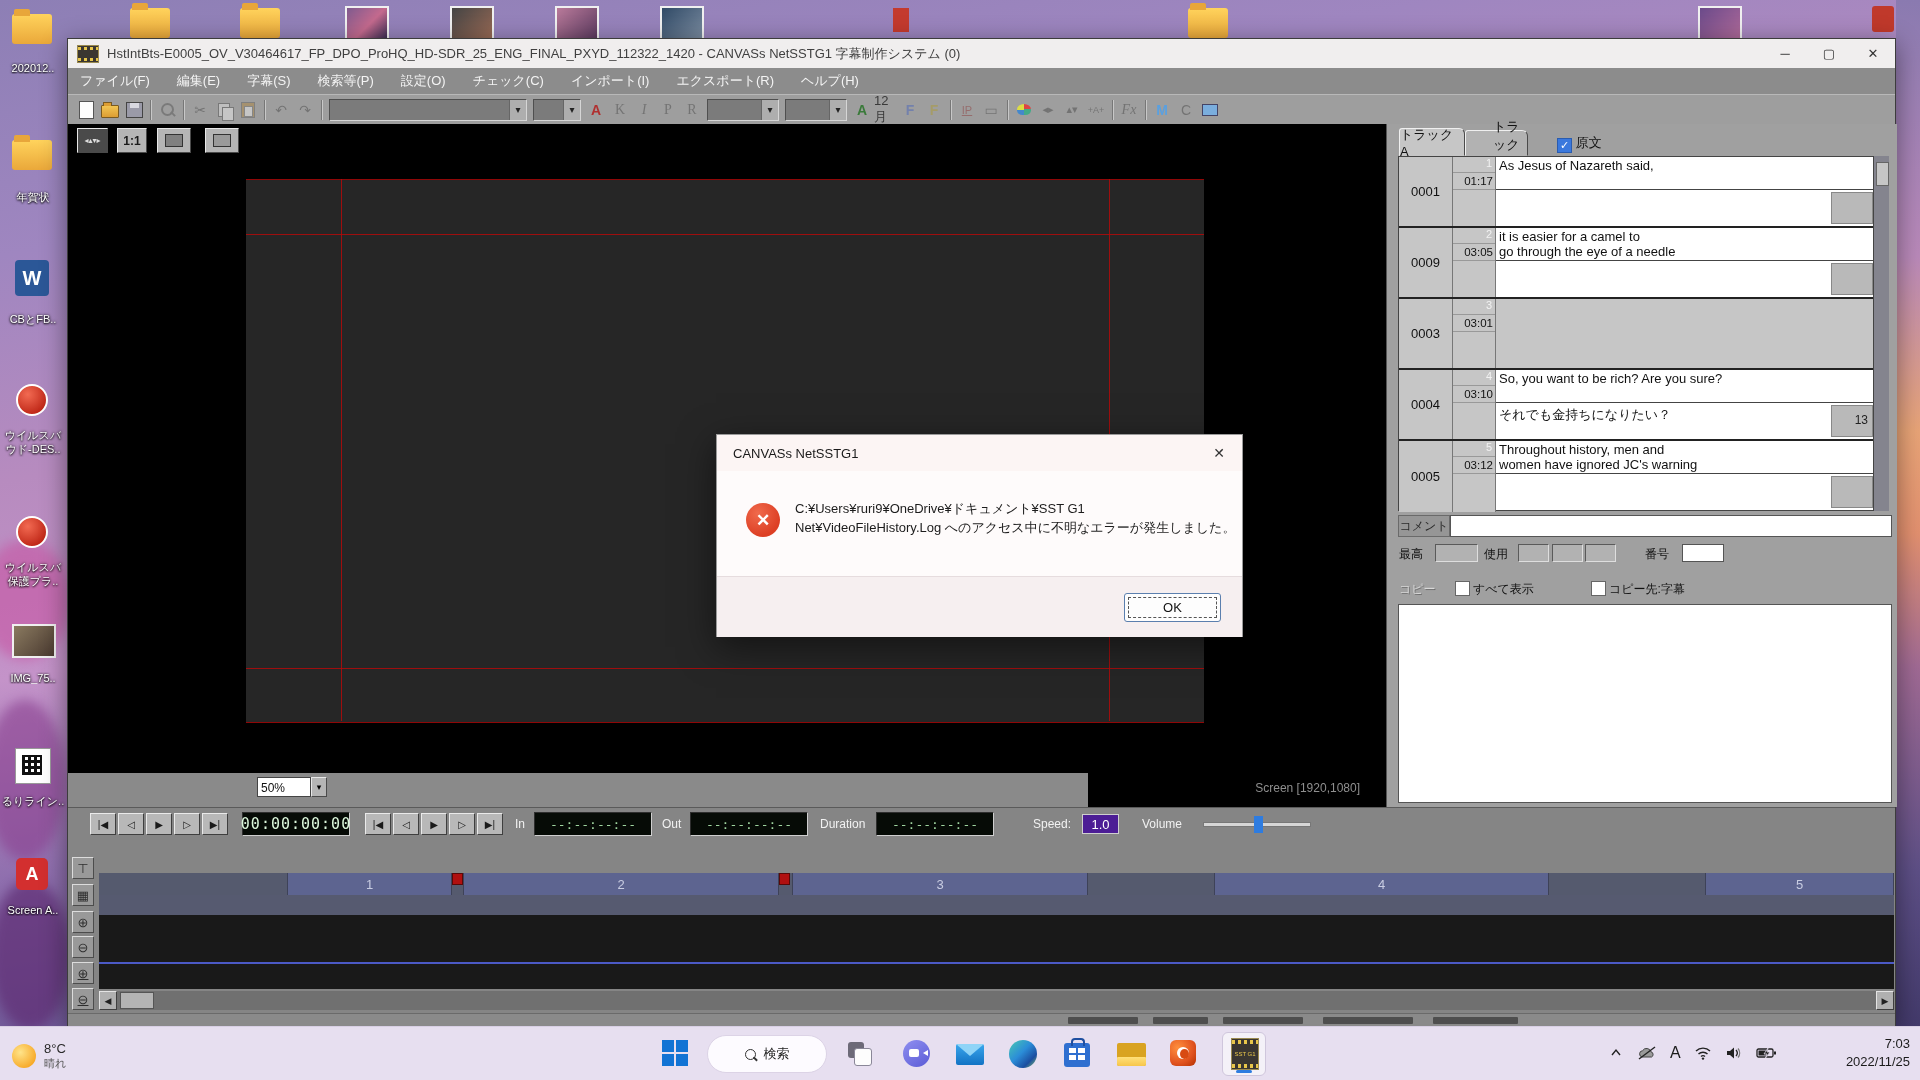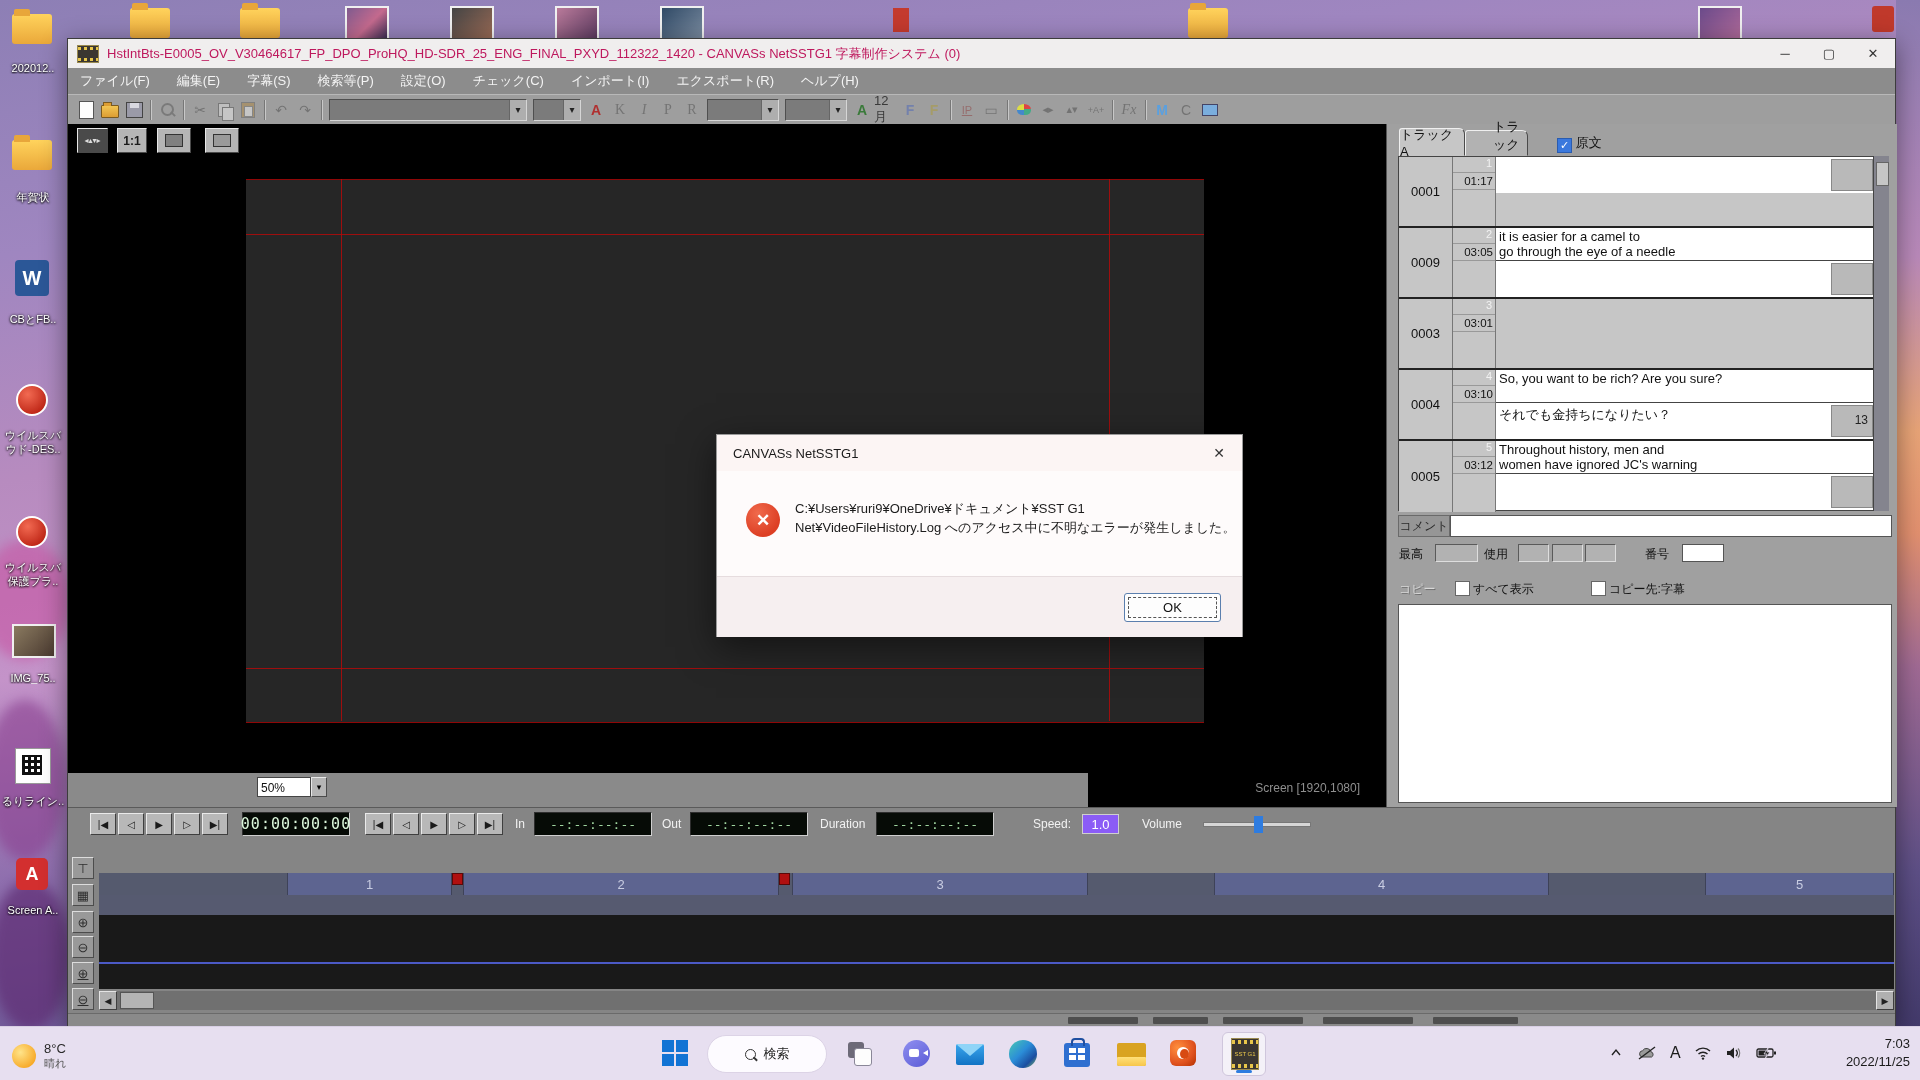--- a/index.html
+++ b/index.html
@@ -16,21 +16,21 @@
   .photo-ic{position:absolute;width:40px;height:30px;border:2px solid #f0f0f0;background:linear-gradient(135deg,#7e5a8e,#c46a8e 55%,#3d2f55);}
   
   #win{position:absolute;left:67px;top:38px;width:1829px;height:988px;background:#858585;
        border:1px solid #3c3c3c;box-sizing:border-box;box-shadow:0 6px 24px rgba(0,0,0,.45);}
   .titlebar{position:absolute;left:0;top:0;width:100%;height:29px;background:#f0eeee;display:flex;align-items:center;}
   .app-ic{width:20px;height:16px;margin:0 8px 0 9px;background:#3a3631;border:1px solid #9a8a50;position:relative;}
   .app-ic:before{content:"";position:absolute;left:0;top:1px;width:100%;height:3px;
       background:repeating-linear-gradient(90deg,#e8c64a 0 3px,#3a3631 3px 6px);}
   .app-ic:after{content:"";position:absolute;left:0;bottom:1px;width:100%;height:3px;
       background:repeating-linear-gradient(90deg,#e8c64a 0 3px,#3a3631 3px 6px);}
-  .title-txt{font-size:13px;color:#be185d;white-space:nowrap;overflow:hidden;flex:1;}
+  .title-txt{font-size:13px;color:#404040;white-space:nowrap;overflow:hidden;flex:1;}
   .winbtn{width:44px;height:29px;display:flex;align-items:center;justify-content:center;font-size:13px;color:#333;}
   .menubar{position:absolute;left:0;top:29px;width:100%;height:26px;background:#8c8c8c;display:flex;align-items:center;gap:27px;padding-left:12px;box-sizing:border-box;}
   .menu-item{font-size:13px;color:#f4f4f4;white-space:nowrap;}
   .toolbar{position:absolute;left:0;top:55px;width:100%;height:30px;background:#9e9e9e;border-top:1px solid #b8b8b8;box-sizing:border-box;display:flex;align-items:center;padding-left:6px;}
   .tbtn{width:24px;height:22px;display:flex;align-items:center;justify-content:center;font-size:14px;color:#3a3a3a;flex:none;}
   .tbtn.dis{opacity:.42;}
   .tsep{width:1px;height:20px;background:#777;box-shadow:1px 0 0 #c8c8c8;margin:0 4px;flex:none;}
   .tcombo{height:20px;background:#7b7b7b;border:1px solid;border-color:#4f4f4f #d6d6d6 #d6d6d6 #4f4f4f;display:flex;flex:none;margin:0 3px;}
   .tcombo .arr{width:16px;background:#aeaeae;border-left:1px solid #666;display:flex;align-items:center;justify-content:center;font-size:10px;color:#222;margin-left:auto;}
   .icon-page{width:13px;height:16px;background:#fdfdfd;border:1px solid #555;}
@@ -321,20 +321,21 @@
 
       <div class="list">
 
         <div class="srow">
           <div class="cell-num">0001</div>
           <div class="cell-time">
             <div class="idx">1</div>
             <div class="dur">01:17</div>
           </div>
           <div class="cell-text">
+            <div class="en"><span>As Jesus of Nazareth said,</span><br><span></span></div>
             <div class="jp"><span></span>
               <div class="cnt"></div>
             </div>
           </div>
         </div>
 
         <div class="srow">
           <div class="cell-num">0009</div>
           <div class="cell-time">
             <div class="idx">2</div>
@@ -429,21 +430,21 @@
     <div class="pbtn" style="left:409px;">▶|</div>
 
     <span class="tlabel" style="left:447px;">In</span>
     <div class="tcdisp" style="left:466px;width:118px;font-size:13px;color:#9fd49f;">--:--:--:--</div>
     <span class="tlabel" style="left:594px;">Out</span>
     <div class="tcdisp" style="left:622px;width:118px;font-size:13px;color:#9fd49f;">--:--:--:--</div>
     <span class="tlabel" style="left:752px;">Duration</span>
     <div class="tcdisp" style="left:808px;width:118px;font-size:13px;color:#9fd49f;">--:--:--:--</div>
 
     <span class="tlabel" style="left:965px;">Speed:</span>
-    <div class="abs" style="left:1014px;top:6px;width:37px;height:20px;background:#8b5cf6;border:1px solid #cfcfcf;color:#fff;font-size:13px;display:flex;align-items:center;justify-content:center;box-sizing:border-box;">1.0</div>
+    <div class="abs" style="left:1014px;top:6px;width:37px;height:20px;background:#4c1d95;border:1px solid #cfcfcf;color:#fff;font-size:13px;display:flex;align-items:center;justify-content:center;box-sizing:border-box;">1.0</div>
     <span class="tlabel" style="left:1074px;">Volume</span>
     <div class="abs" style="left:1135px;top:14px;width:108px;height:5px;background:#d6d6d6;border:1px solid #777;box-sizing:border-box;"></div>
     <div class="abs" style="left:1186px;top:8px;width:9px;height:17px;background:#2e7ce0;"></div>
   </div>
 
   <div class="timeline">
     <div class="zbtn" style="top:17px;">⊤</div>
     <div class="zbtn" style="top:44px;">▦</div>
     <div class="zbtn" style="top:71px;">⊕</div>
     <div class="zbtn" style="top:96px;">⊖</div>

